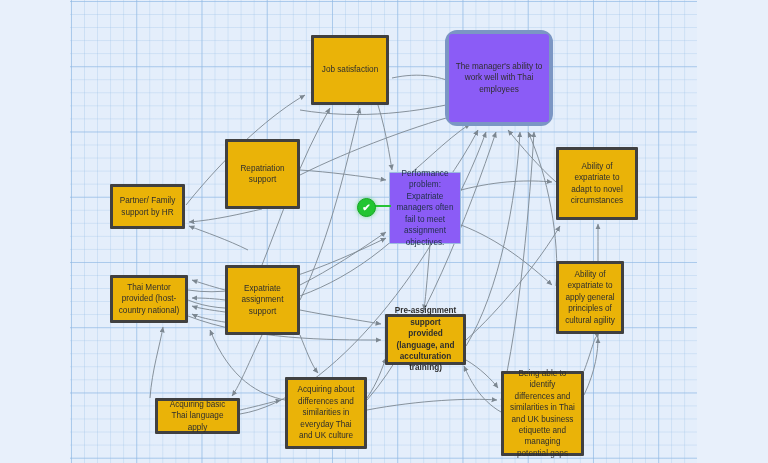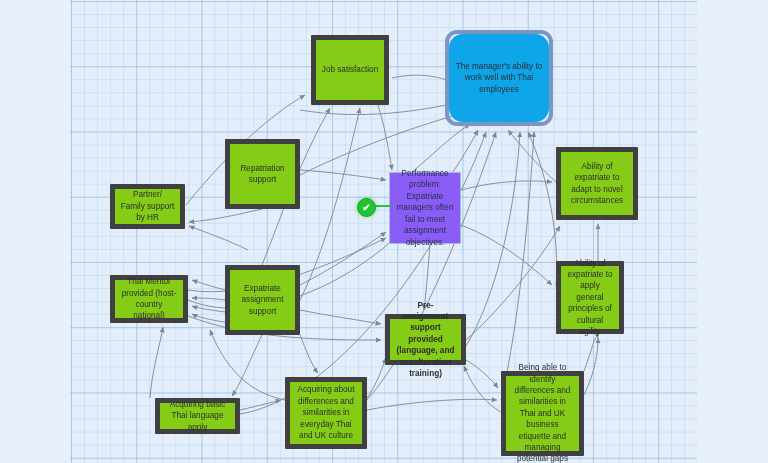--- a/index.html
+++ b/index.html
@@ -39,22 +39,22 @@
   #edges {
     position: absolute;
     left: 0; top: 0;
     width: 768px;
     height: 463px;
     pointer-events: none;
   }
   .node {
     position: absolute;
     box-sizing: border-box;
-    background: #84cc16;
-    border: 5px solid #404040;
+    background: #eab308;
+    border: 3px solid #404040;
     display: flex;
     align-items: center;
     justify-content: center;
     text-align: center;
     color: #2e2e2e;
     font-size: 8.2px;
     line-height: 11.4px;
     padding: 3px 5px;
     border-radius: 1px;
     box-shadow: 0 0 0 0 rgba(0,0,0,0);
@@ -65,28 +65,28 @@
     border: 1px solid #9cbbe0;
     color: #1f2f45;
   }
   .node.selected-wrap {
     background: transparent;
     border: 4px solid #7b96c4;
     border-radius: 12px;
     padding: 0;
   }
   .node.selected-wrap .inner {
-    background: #0ea5e9;
+    background: #8b5cf6;
     width: 100%;
     height: 100%;
     display: flex;
     align-items: center;
     justify-content: center;
     text-align: center;
-    border-radius: 14px;
+    border-radius: 3px;
   }
   .check-badge {
     position: absolute;
     width: 17px;
     height: 17px;
     border-radius: 50%;
     background: #22c531;
     border: 1px solid #17a524;
     box-shadow: 0 0 4px rgba(40,200,60,0.55);
     display: flex;

